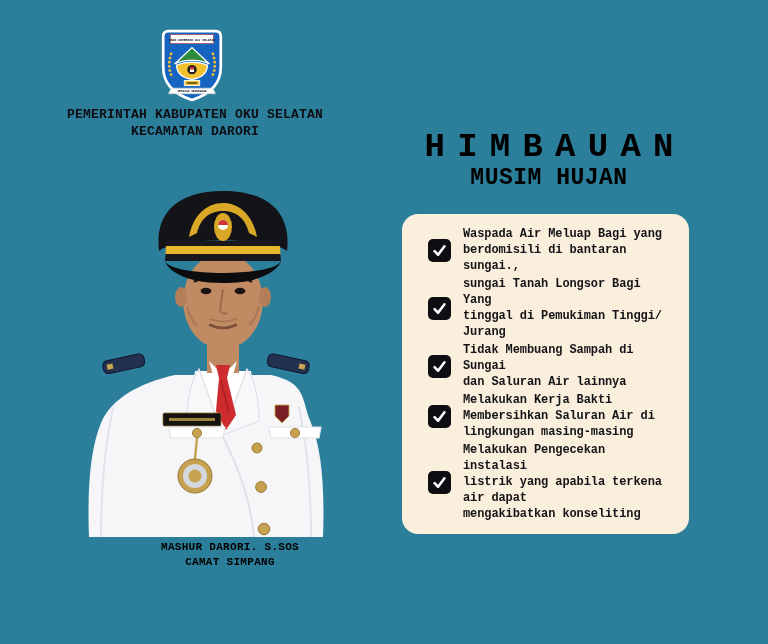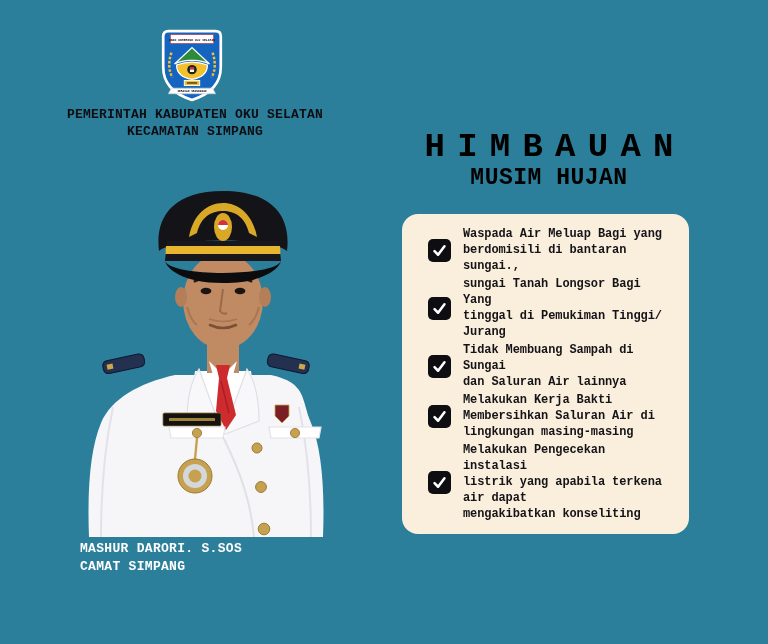--- a/index.html
+++ b/index.html
@@ -8,22 +8,22 @@
     position:relative;width:768px;height:644px;background:#2B7F9B;overflow:hidden;font-family:Liberation Mono, monospace;
   }
   
   .crest{position:absolute;left:158px;top:28px;width:68px;height:74px;}
   .org-block{
     position:absolute;left:35px;top:106px;width:320px;text-align:center;
     color:#0D0D12;font-weight:700;font-size:13px;line-height:1.32;letter-spacing:.2px;
   }
   .portrait{position:absolute;left:75px;top:185px;width:262px;height:352px;}
   .officer-block{
-    position:absolute;left:80px;top:540px;width:300px;
-    color:#ffffff;font-weight:800;font-size:13px;line-height:1.38;letter-spacing:.3px;
+    position:absolute;left:80px;top:540px;width:300px;text-align:center;
+    color:#000000;font-weight:800;font-size:11px;line-height:1.38;letter-spacing:.3px;
   }
   
   .title-block{position:absolute;left:400px;top:129px;width:298px;text-align:center;color:#000000;}
   .title-main{
     font-size:34px;font-weight:800;letter-spacing:.36em;margin-right:-.36em;
     white-space:nowrap;line-height:1.1;
   }
   .title-sub{font-size:23px;font-weight:800;letter-spacing:.5px;margin-top:0;line-height:1.1;}
   .card{
     position:absolute;left:402px;top:214px;width:287px;height:320px;background:#FAEEDC;
@@ -64,21 +64,21 @@
 
     <rect x="24.5" y="51" width="15" height="5" fill="#F2C12E" stroke="#FFFFFF" stroke-width="0.9"></rect>
     <rect x="27" y="52.6" width="10" height="1.7" fill="#6b5410"></rect>
 
     <path d="M12 58.5 L52 58.5 L55 64 L9 64 Z" fill="#FFFFFF" stroke="#cfcfcf" stroke-width="0.6"></path>
     <text x="32" y="62.4" text-anchor="middle" font-size="2.8" font-weight="bold" fill="#222">SERASAN SEANDANAN</text>
   </svg>
 
   <div class="org-block">
     <div>PEMERINTAH KABUPATEN OKU SELATAN</div>
-    <div>KECAMATAN SIMPANG</div>
+    <div>KECAMATAN DARORI</div>
   </div>
 
   <svg class="portrait" viewBox="0 0 262 352">
 
     <path d="M14 352 C12 300 16 262 26 238 C36 214 64 198 100 190 L162 190 L196 190 C232 198 226 214 236 238 C246 262 250 300 248 352 Z" fill="#F6F6F8"></path>
     <path d="M38 222 C30 260 26 300 26 352" fill="none" stroke="#E2E2EA" stroke-width="2"></path>
     <path d="M224 222 C232 260 236 300 236 352" fill="none" stroke="#E2E2EA" stroke-width="2"></path>
 
     <path d="M120 186 L176 186 L180 212 L148 254 L116 212 Z" fill="#FFFFFF"></path>
     <path d="M124 184 L148 250 L112 236 C112 212 116 196 124 184 Z" fill="#F8F8FB" stroke="#DFDFE6" stroke-width="1.2"></path>

